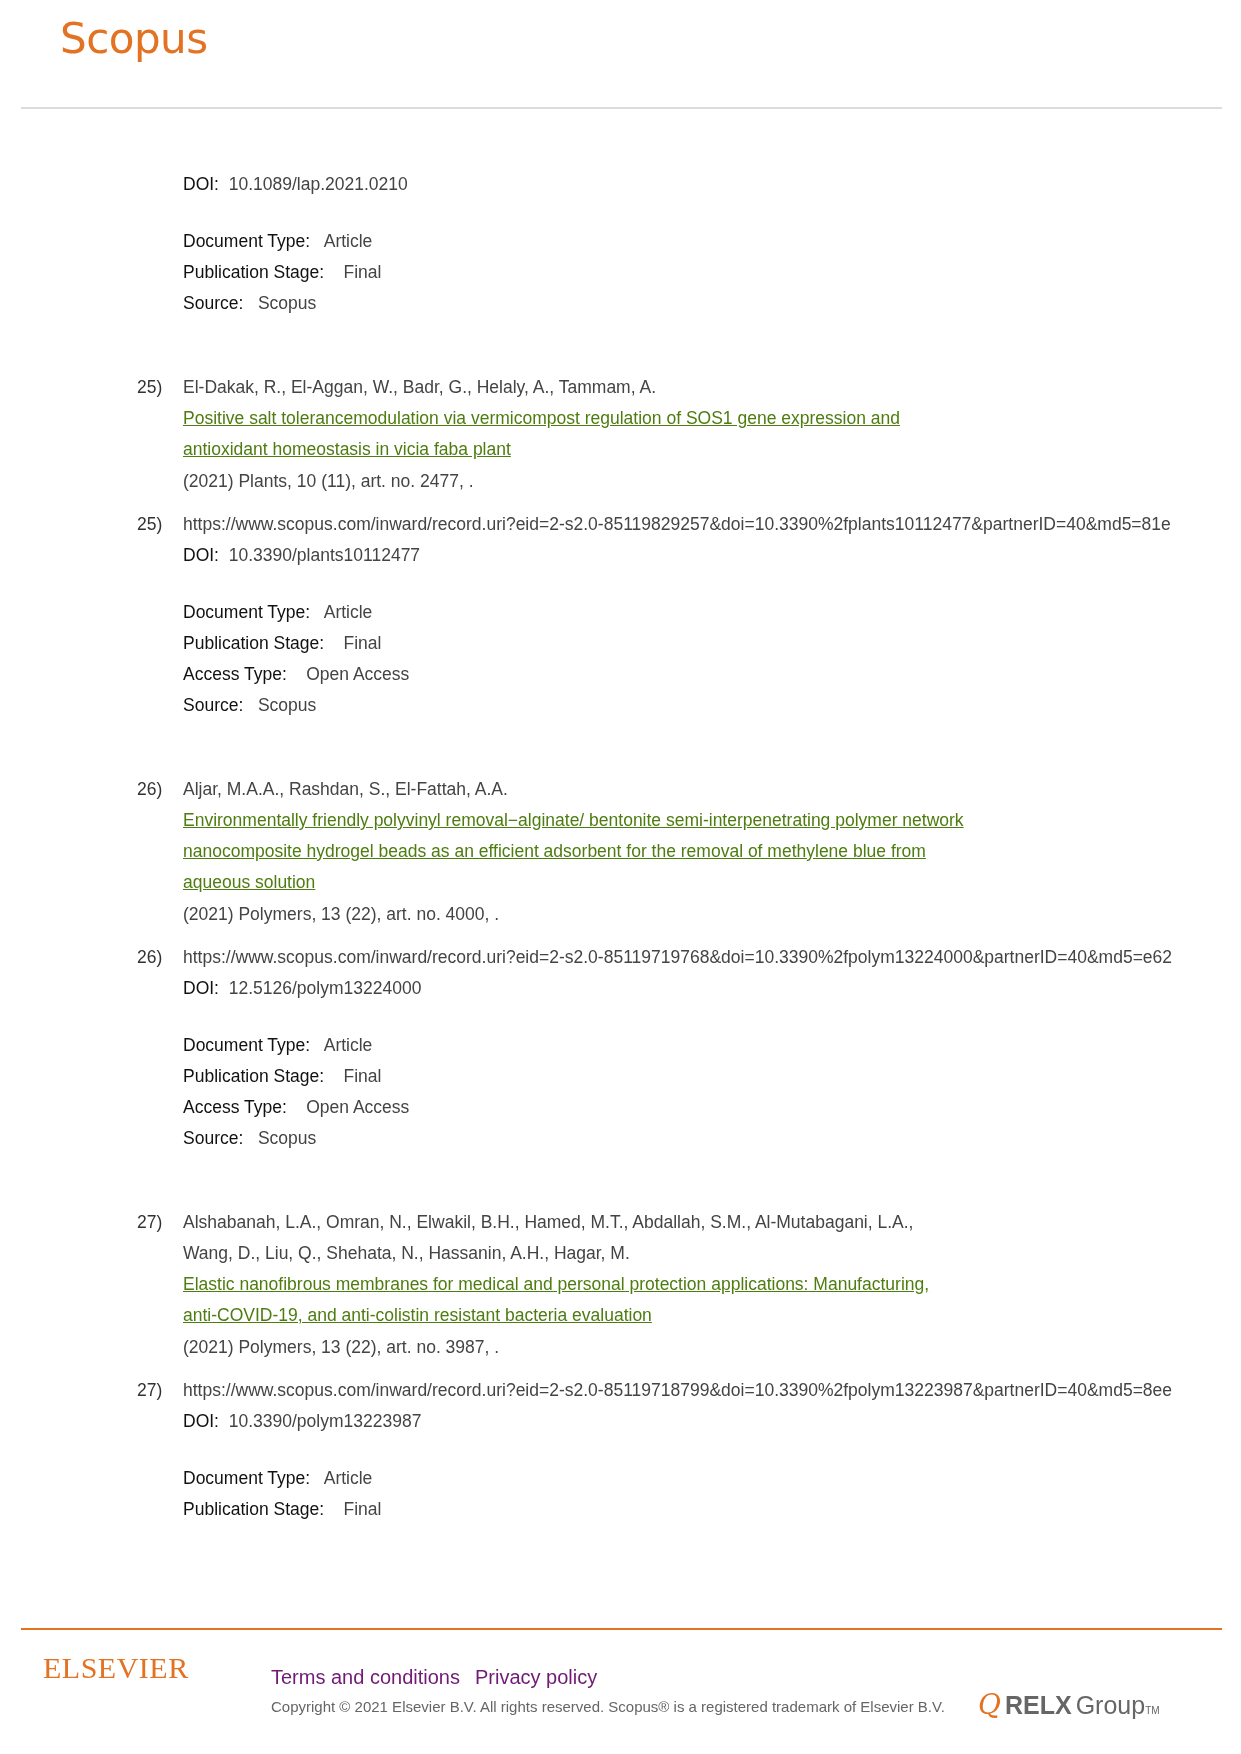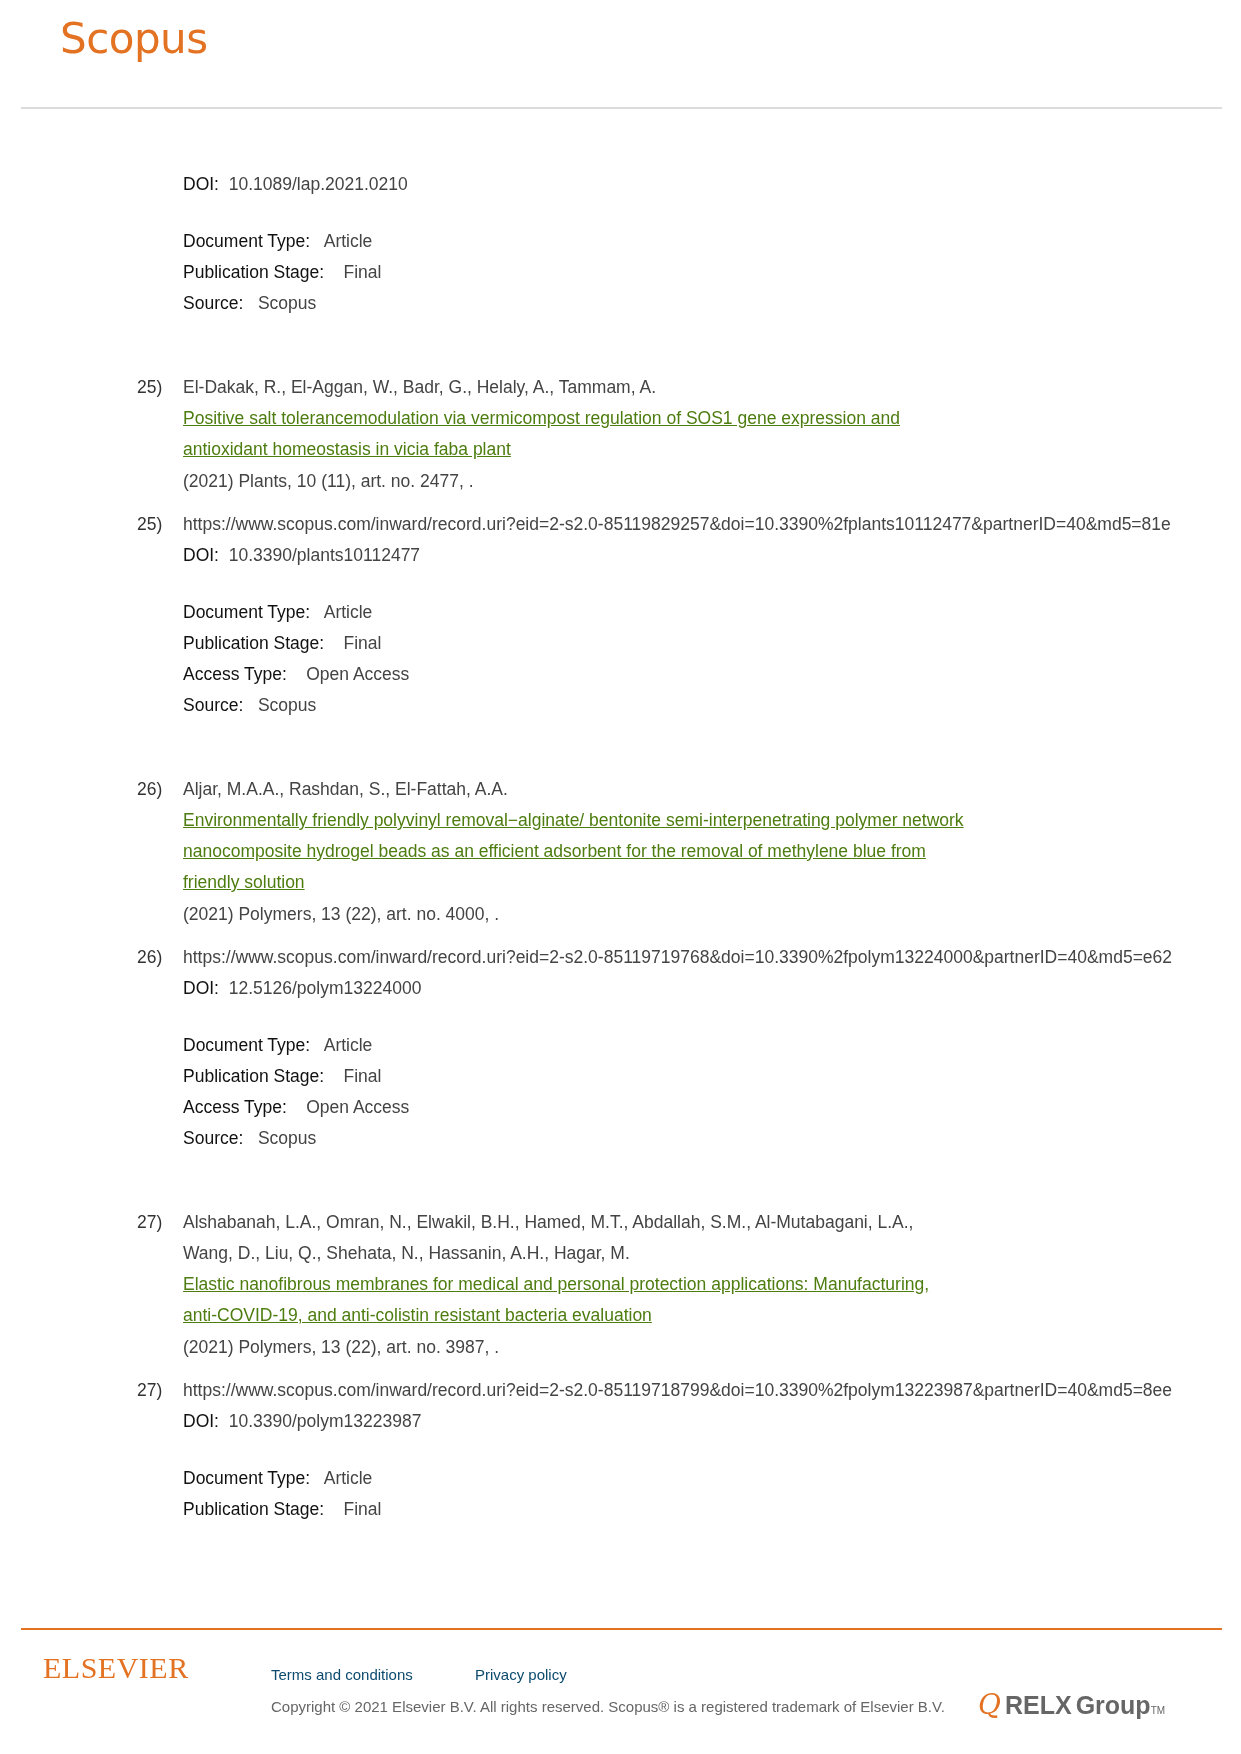--- a/index.html
+++ b/index.html
@@ -11,26 +11,26 @@
   .content { position: absolute; left: 0; top: 0; width: 1241px; }
   .line { position: absolute; font-size: 17.5px; white-space: nowrap; line-height: 22px; }
   .num { left: 137px; color: #333; text-align: right; }
   .txt { left: 183px; color: #444; text-align: center; }
   .lbl { color: #111; }
   .val { color: #444; }
   .link { color: #4d7c0f; text-decoration: underline; }
   .footer-rule { position: absolute; left: 21px; right: 19px; top: 1628px; height: 2px; background: #e37222; }
   .elsevier { position: absolute; left: 43px; top: 1651px; font-family: "Liberation Serif", serif;
               font-size: 30px; color: #e37222; letter-spacing: 0.5px; }
-  .flink { position: absolute; top: 1666px; font-size: 15px; color: #0c4a6e; }
+  .flink { position: absolute; top: 1666px; font-size: 20px; color: #701a75; }
   .copy { position: absolute; left: 271px; top: 1698px; font-size: 15px; color: #666; white-space: nowrap; }
   .relx { position: absolute; left: 978px; top: 1688px; display: flex; align-items: baseline; }
   .relx-q { font-family: "DejaVu Serif", serif; font-style: italic; font-size: 28px; color: #e37222; margin-right: 4px; }
   .relx-b { font-family: "Liberation Sans", sans-serif; font-weight: bold; font-size: 25px; color: #666; }
-  .relx-g { font-family: "Liberation Sans", sans-serif; font-size: 25px; color: #666; margin-left: 4px; font-weight: bold; }
+  .relx-g { font-family: "Liberation Sans", sans-serif; font-size: 25px; color: #666; margin-left: 4px; }
   .relx-tm { font-size: 10px; color: #666; vertical-align: super; }
 </style>
 </head>
 <body>
 
 <div class="logo">Scopus</div>
 <div class="header-rule"></div>
 
 <div class="content">
 
@@ -49,21 +49,21 @@
   <div class="line txt" style="top:544px"><span class="lbl">DOI:</span>&nbsp; <span class="val">10.3390/plants10112477</span></div>
   <div class="line txt" style="top:601px"><span class="lbl">Document Type:</span>&nbsp;&nbsp; <span class="val">Article</span></div>
   <div class="line txt" style="top:632px"><span class="lbl">Publication Stage:</span>&nbsp;&nbsp;&nbsp; <span class="val">Final</span></div>
   <div class="line txt" style="top:663px"><span class="lbl">Access Type:</span>&nbsp;&nbsp;&nbsp; <span class="val">Open Access</span></div>
   <div class="line txt" style="top:694px"><span class="lbl">Source:</span>&nbsp;&nbsp; <span class="val">Scopus</span></div>
 
   <div class="line num" style="top:778px">26)</div>
   <div class="line txt" style="top:778px">Aljar, M.A.A., Rashdan, S., El-Fattah, A.A.</div>
   <div class="line txt link" style="top:809px">Environmentally friendly polyvinyl removal−alginate/ bentonite semi-interpenetrating polymer network</div>
   <div class="line txt link" style="top:840px">nanocomposite hydrogel beads as an efficient adsorbent for the removal of methylene blue from</div>
-  <div class="line txt link" style="top:871px">friendly solution</div>
+  <div class="line txt link" style="top:871px">aqueous solution</div>
   <div class="line txt" style="top:903px">(2021) Polymers, 13 (22), art. no. 4000, .</div>
   <div class="line num" style="top:946px">26)</div>
   <div class="line txt" style="top:946px">https://www.scopus.com/inward/record.uri?eid=2-s2.0-85119719768&amp;doi=10.3390%2fpolym13224000&amp;partnerID=40&amp;md5=e62</div>
   <div class="line txt" style="top:977px"><span class="lbl">DOI:</span>&nbsp; <span class="val">12.5126/polym13224000</span></div>
   <div class="line txt" style="top:1034px"><span class="lbl">Document Type:</span>&nbsp;&nbsp; <span class="val">Article</span></div>
   <div class="line txt" style="top:1065px"><span class="lbl">Publication Stage:</span>&nbsp;&nbsp;&nbsp; <span class="val">Final</span></div>
   <div class="line txt" style="top:1096px"><span class="lbl">Access Type:</span>&nbsp;&nbsp;&nbsp; <span class="val">Open Access</span></div>
   <div class="line txt" style="top:1127px"><span class="lbl">Source:</span>&nbsp;&nbsp; <span class="val">Scopus</span></div>
 
   <div class="line num" style="top:1211px">27)</div>

